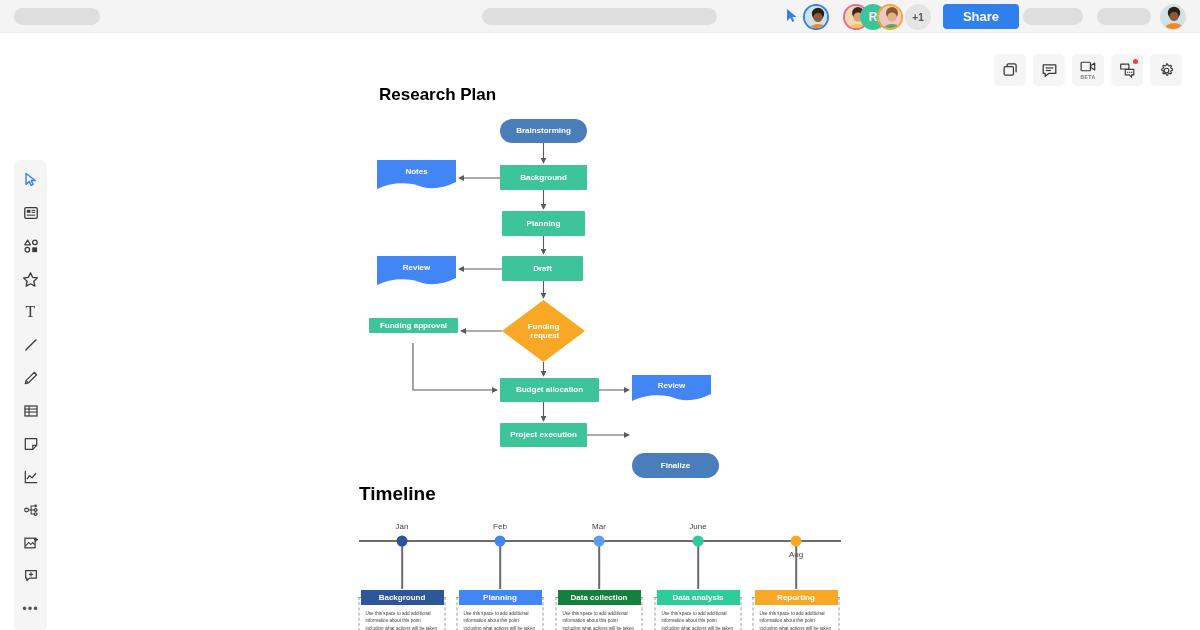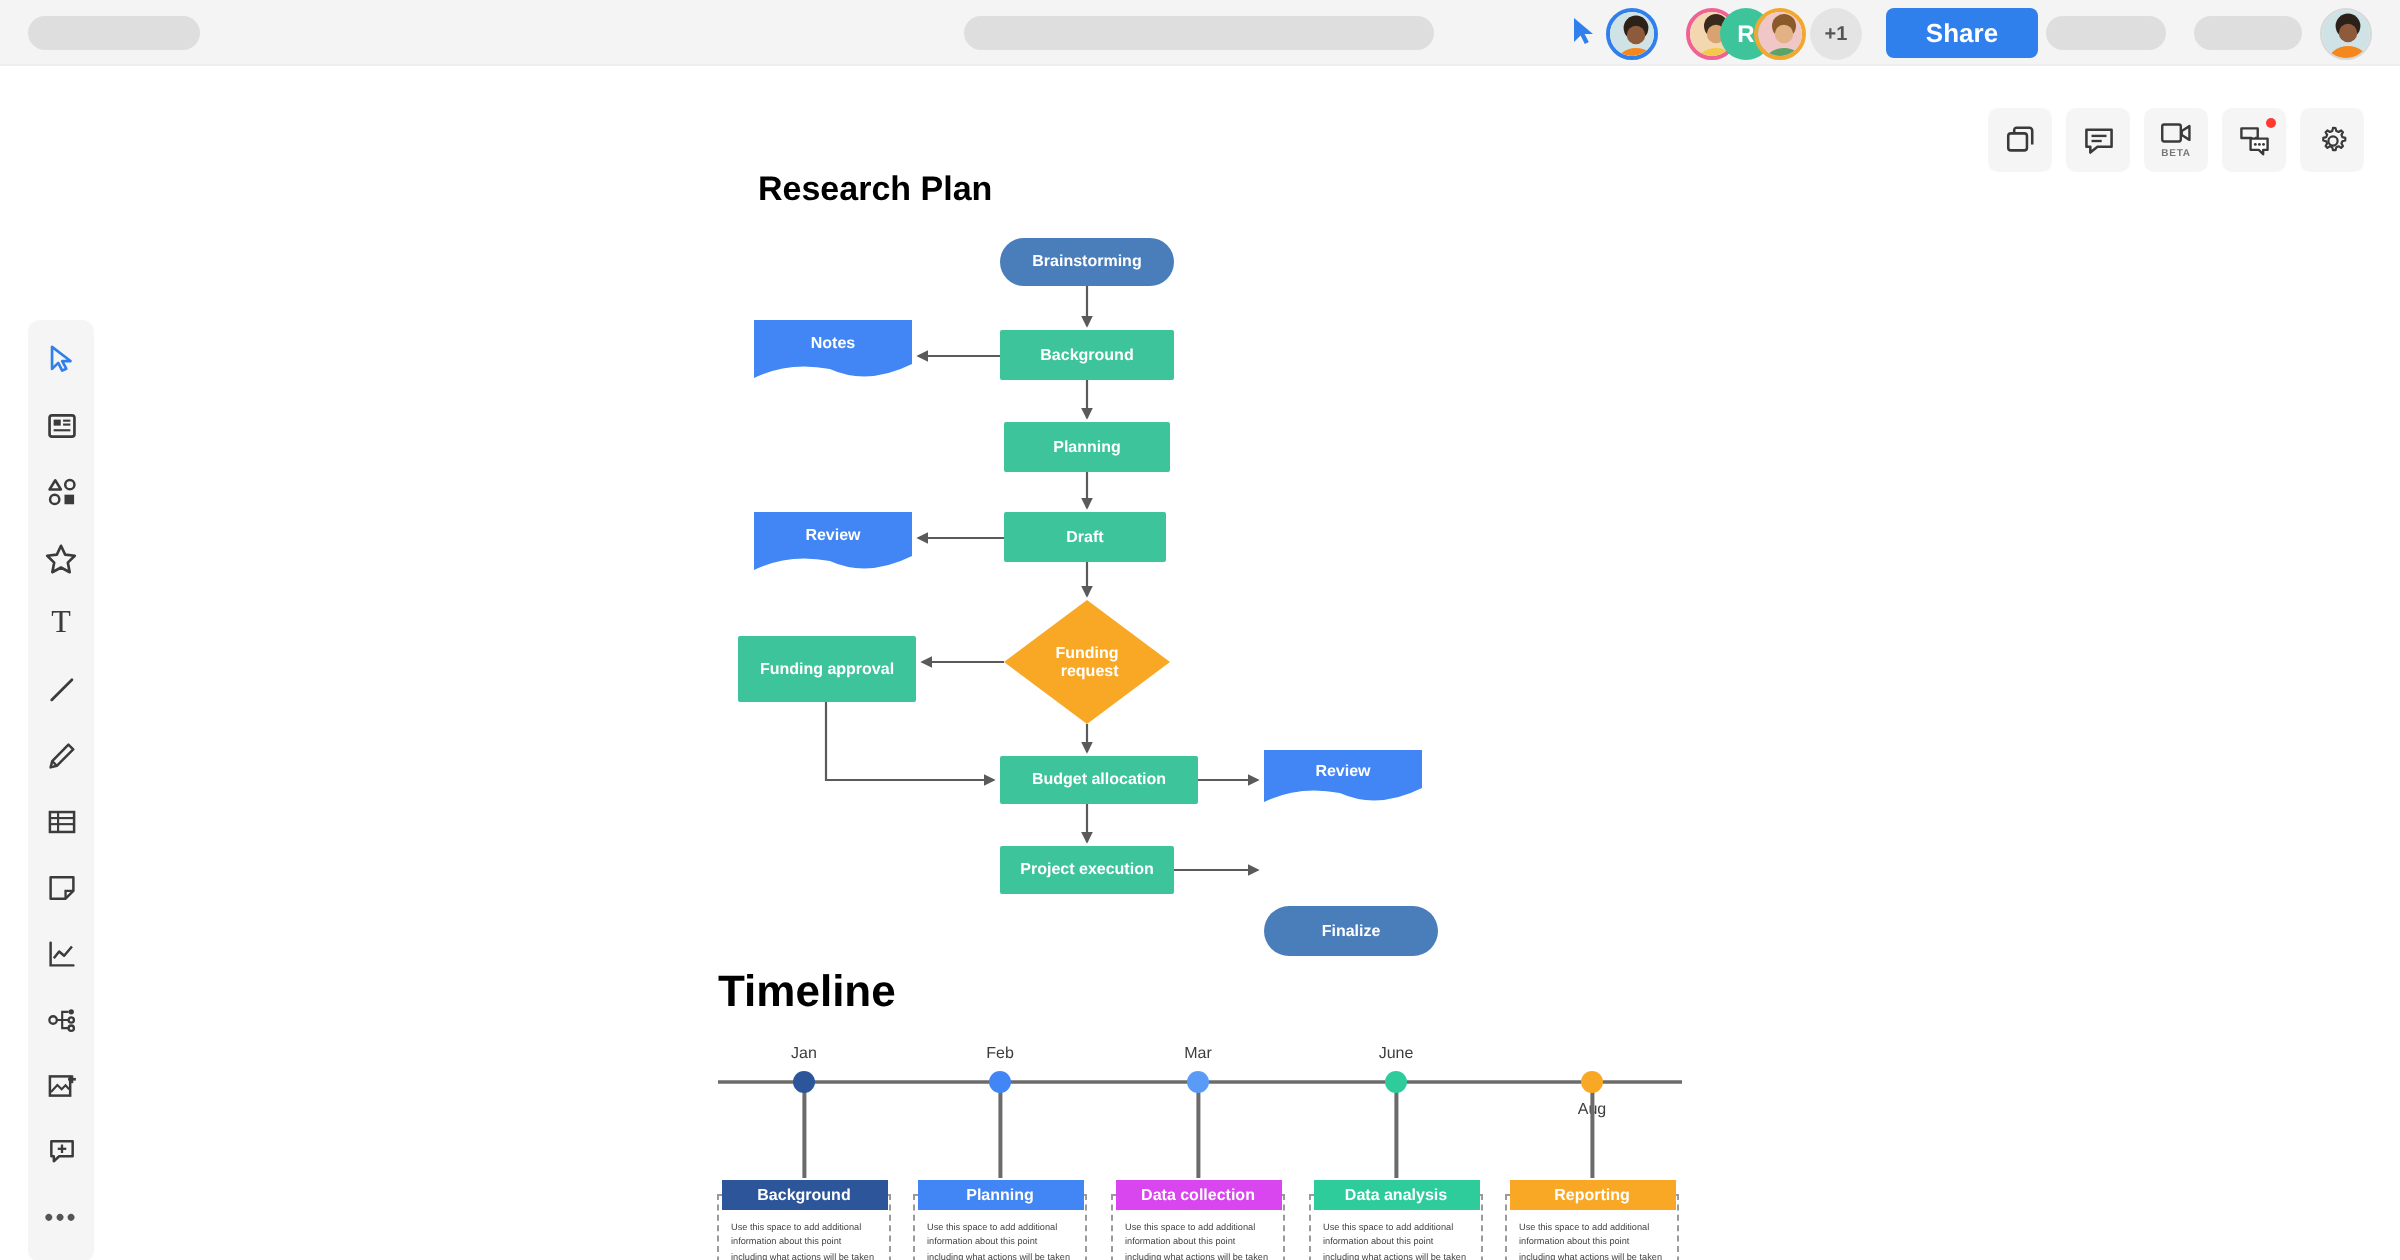--- a/index.html
+++ b/index.html
@@ -92,21 +92,21 @@
   .tool-text { font-size: 16px; color: #3b3b3b; font-family: "Liberation Serif", serif; }
   .tool-dots { font-size: 13px; color: #555; letter-spacing: 1px; line-height: 6px; }
 
   
   #canvas { position: absolute; left: 0; top: 33px; width: 1200px; height: 597px; }
 
   .board-title {
     position: absolute; font-weight: 700; color: #000000;
   }
   #research-title { left: 379px; top: 52px; font-size: 17px; }
-  #timeline-title { left: 359px; top: 450px; font-size: 22px; }
+  #timeline-title { left: 359px; top: 450px; font-size: 19px; }
 
   .node {
     position: absolute;
     display: flex; align-items: center; justify-content: center;
     color: #ffffff; font-size: 8px; font-weight: 700;
     text-align: center; line-height: 1.15;
   }
   .node.rect  { border-radius: 1px; }
   .node.pill  { border-radius: 999px; }
   .node.doc   { }
@@ -379,21 +379,21 @@
         </div>
         <div class="node doc" style="left: 377px; top: 223px; width: 79px; height: 30px;">
           <svg width="79" height="30" viewBox="0 0 79 30">
             <path d="M0 0 H79 V22 Q56.879999999999995 33 37.92 24.5 Q17.38 20.5 0 29 Z" fill="#4285f4"></path>
           </svg>
           <span class="lbl" style="margin-bottom: 6px;">Review</span>
         </div>
         <div class="node rect" style="left: 502px; top: 223px; width: 81px; height: 25px; background: rgb(62, 196, 154);">
           <span class="lbl">Draft</span>
         </div>
-        <div class="node rect" style="left: 369px; top: 285px; width: 89px; height: 33px; background: rgb(62, 196, 154); justify-content: center;">
+        <div class="node rect" style="left: 369px; top: 285px; width: 89px; height: 15px; background: rgb(62, 196, 154); justify-content: center;">
           <span class="lbl">Funding approval</span>
         </div>
         <div class="node dia" style="left: 502px; top: 267px; width: 83px; height: 62px;">
           <svg width="83" height="62" viewBox="0 0 83 62">
             <path d="M41.5 0 L83 31 L41.5 62 L0 31 Z" fill="#f9a825"></path>
           </svg>
           <span class="lbl" style="white-space: pre-line; text-align: right;">Funding
 request</span>
         </div>
         <div class="node rect" style="left: 500px; top: 345px; width: 99px; height: 24px; background: rgb(62, 196, 154);">
@@ -431,21 +431,21 @@
           <div class="tl-stem" style="left: 500px; top: 508px; height: 48px;"></div>
           <div class="tl-dot" style="left: 500px; top: 508px; background: rgb(66, 133, 244);"></div>
           <div class="tl-card" style="left: 500px; top: 564px;">
             <div class="tl-chip" style="background: rgb(66, 133, 244);">Planning</div>
             <div class="tl-body">Use this space to add additional information about this point including what actions will be taken and what's needed to move to the next step.</div>
           </div>
           <div class="tl-month" style="left: 599px; top: 489px;">Mar</div>
           <div class="tl-stem" style="left: 599px; top: 508px; height: 48px;"></div>
           <div class="tl-dot" style="left: 599px; top: 508px; background: rgb(91, 155, 248);"></div>
           <div class="tl-card" style="left: 599px; top: 564px;">
-            <div class="tl-chip" style="background: #d946ef;">Data collection</div>
+            <div class="tl-chip" style="background: #15803d;">Data collection</div>
             <div class="tl-body">Use this space to add additional information about this point including what actions will be taken and what's needed to move to the next step.</div>
           </div>
           <div class="tl-month" style="left: 698px; top: 489px;">June</div>
           <div class="tl-stem" style="left: 698px; top: 508px; height: 48px;"></div>
           <div class="tl-dot" style="left: 698px; top: 508px; background: rgb(46, 204, 155);"></div>
           <div class="tl-card" style="left: 698px; top: 564px;">
             <div class="tl-chip" style="background: rgb(46, 204, 155);">Data analysis</div>
             <div class="tl-body">Use this space to add additional information about this point including what actions will be taken and what's needed to move to the next step.</div>
           </div>
           <div class="tl-month" style="left: 796px; top: 517px; text-align: center;">Aug</div>

